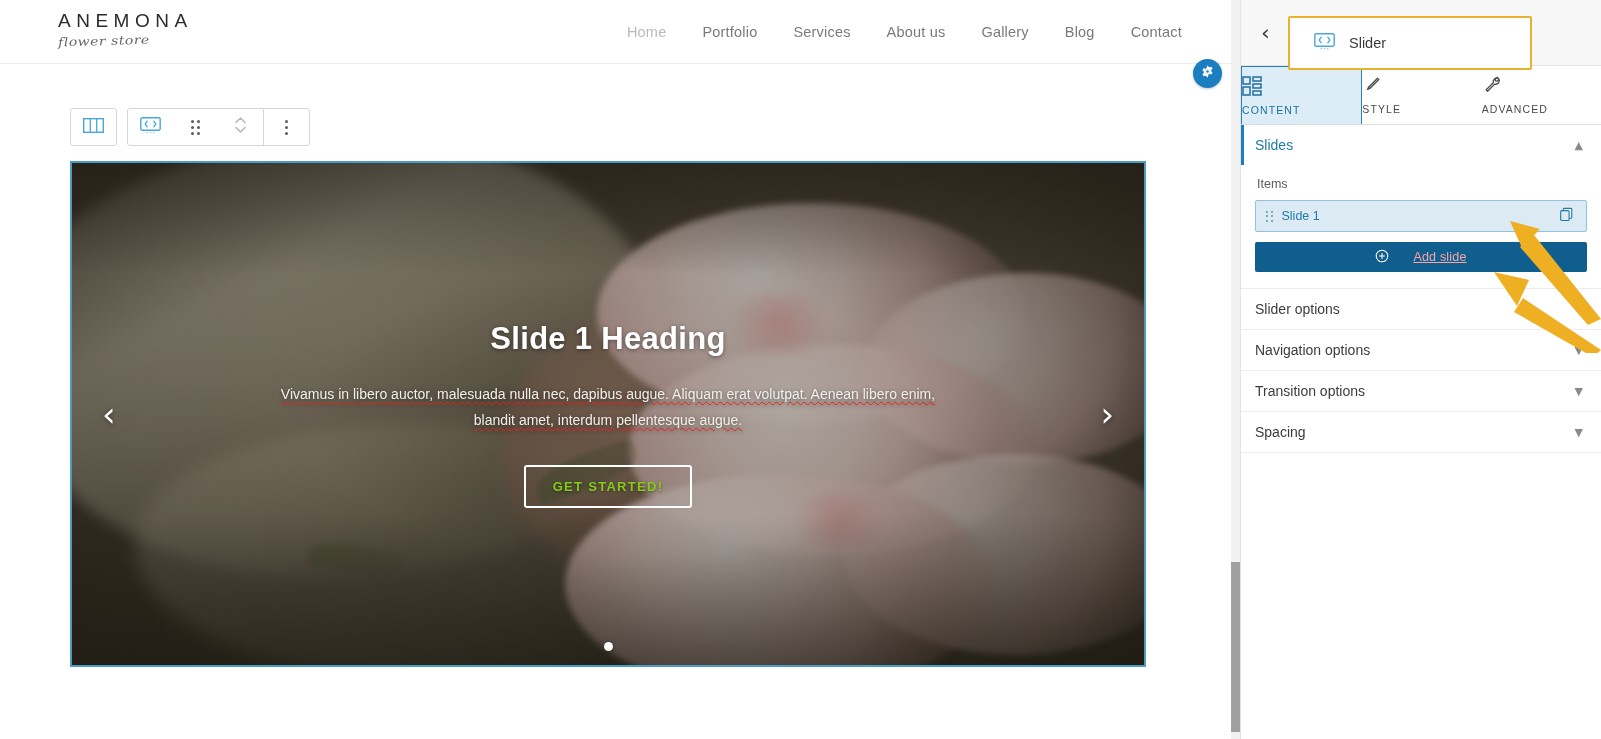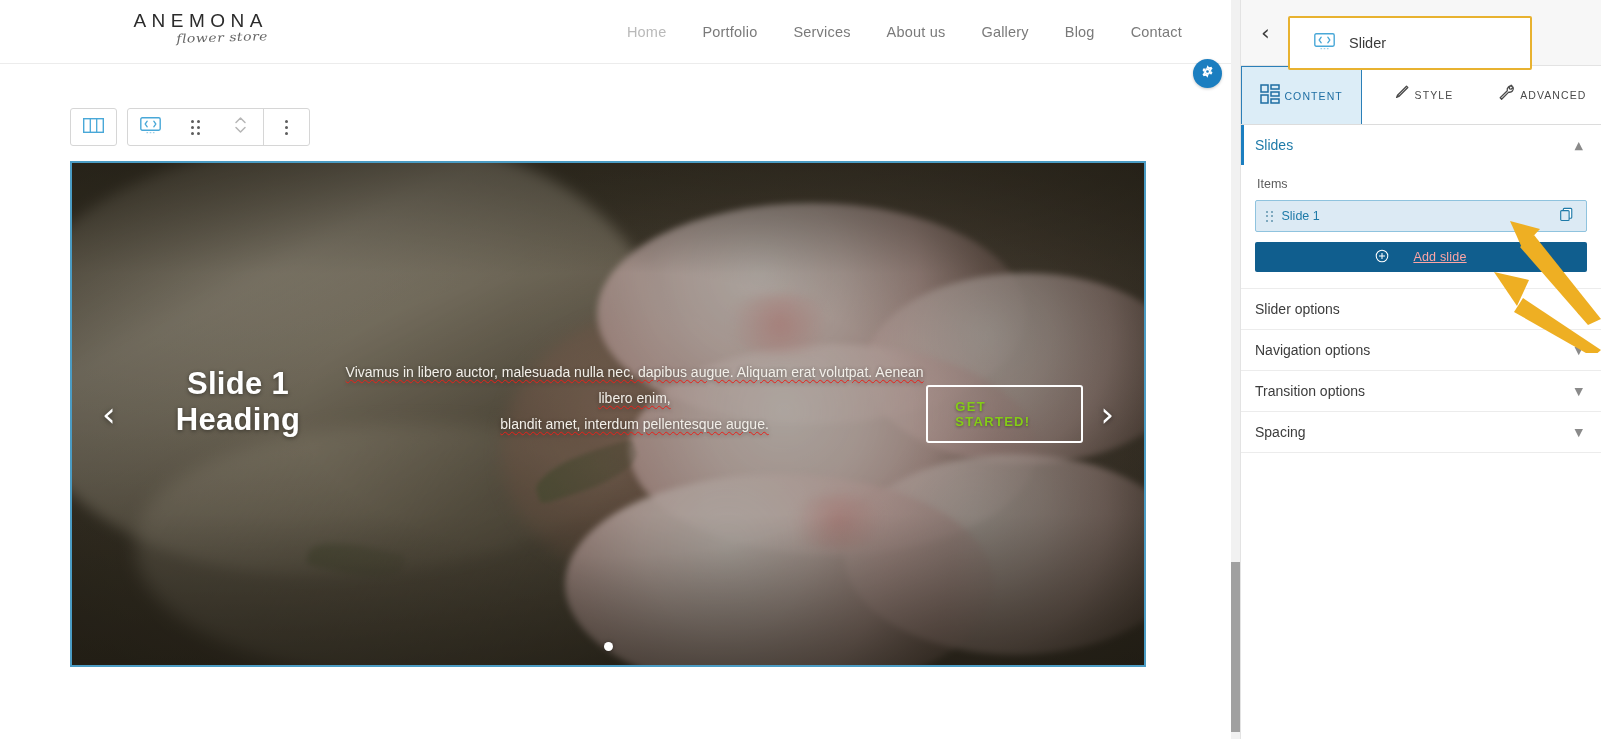--- a/index.html
+++ b/index.html
@@ -13,21 +13,21 @@
 
   
   .canvas{position:relative;width:1240px;height:739px;background:#fff;overflow:hidden;}
 
   .site-header{
     height:64px;width:1240px;background:#ffffff;
     display:flex;align-items:center;
     border-bottom:1px solid #ececec;
     position:relative;box-sizing:border-box;
   }
-  .logo{position:absolute;left:58px;top:10px;width:210px;text-align:right;}
+  .logo{position:absolute;left:58px;top:10px;width:210px;text-align:left;}
   .logo-main{
     font-family:"Liberation Sans", sans-serif;
     font-size:19px;letter-spacing:5.5px;color:#2b2b2b;font-weight:400;
     line-height:22px;white-space:nowrap;
   }
   .logo-sub{
     font-family:"DejaVu Serif", serif;
     font-size:14px;color:#4a4a4a;font-style:italic;
     line-height:16px;margin-top:-1px;letter-spacing:.5px;
     transform:scaleY(.85) rotate(-2deg);opacity:.85;
@@ -134,21 +134,21 @@
   .vign{
     position:absolute;inset:0;
     background:
       linear-gradient(to bottom, rgba(20,18,12,.42) 0%, rgba(20,18,12,.10) 22%, rgba(20,18,12,.12) 70%, rgba(20,18,12,.50) 100%),
       radial-gradient(ellipse at 50% 50%, rgba(0,0,0,0) 40%, rgba(15,13,9,.48) 100%);
   }
   .overlay-dim{position:absolute;inset:0;background:rgba(45,40,28,.30);}
 
   .slide-content{
     position:absolute;left:0;right:0;top:0;bottom:0;
-    display:flex;flex-direction:row;align-items:center;justify-content:center;
+    display:flex;flex-direction:column;align-items:center;justify-content:center;
     z-index:4;padding:0 61px;box-sizing:border-box;
   }
   .slide-h{
     font-size:31px;font-weight:700;color:#ffffff;letter-spacing:.3px;
     text-align:center;margin:0 0 24px 0;
     text-shadow:0 1px 4px rgba(0,0,0,.45);
   }
   .slide-p{
     font-size:14px;color:#f2efe9;text-align:center;line-height:26px;
     max-width:860px;margin:0 0 32px 0;
@@ -207,21 +207,21 @@
   .back-chev{font-size:22px;color:#3c3c3c;cursor:pointer;line-height:1;font-family:"DejaVu Sans",sans-serif;}
   .head-title-box{
     position:absolute;left:47px;top:16px;width:244px;height:54px;
     border:2px solid #e8b230;background:#ffffff;border-radius:2px;
     display:flex;align-items:center;padding-left:24px;box-sizing:border-box;gap:14px;
   }
   .head-title{font-size:14.5px;color:#3b3b3b;}
 
   .tabs{display:flex;height:58px;border-bottom:1px solid #dcdcdc;background:#fff;}
   .tab{
-    flex:1;display:flex;flex-direction:row;align-items:center;justify-content:center;gap:4px;
+    flex:1;display:flex;flex-direction:column;justify-content:center;gap:4px;
     cursor:pointer;box-sizing:border-box;
   }
   .tab .tl{font-size:10.5px;letter-spacing:1.1px;color:#4a4a4a;}
   .tab.active{background:#dcedf7;border:1.5px solid #2b7fb8;border-bottom:none;}
   .tab.active .tl{color:#1e6ea3;}
 
   .sec{border-bottom:1px solid #ececec;}
   .sec-head{
     height:40px;display:flex;align-items:center;justify-content:space-between;
     padding:0 18px 0 14px;cursor:pointer;box-sizing:border-box;background:#fff;

